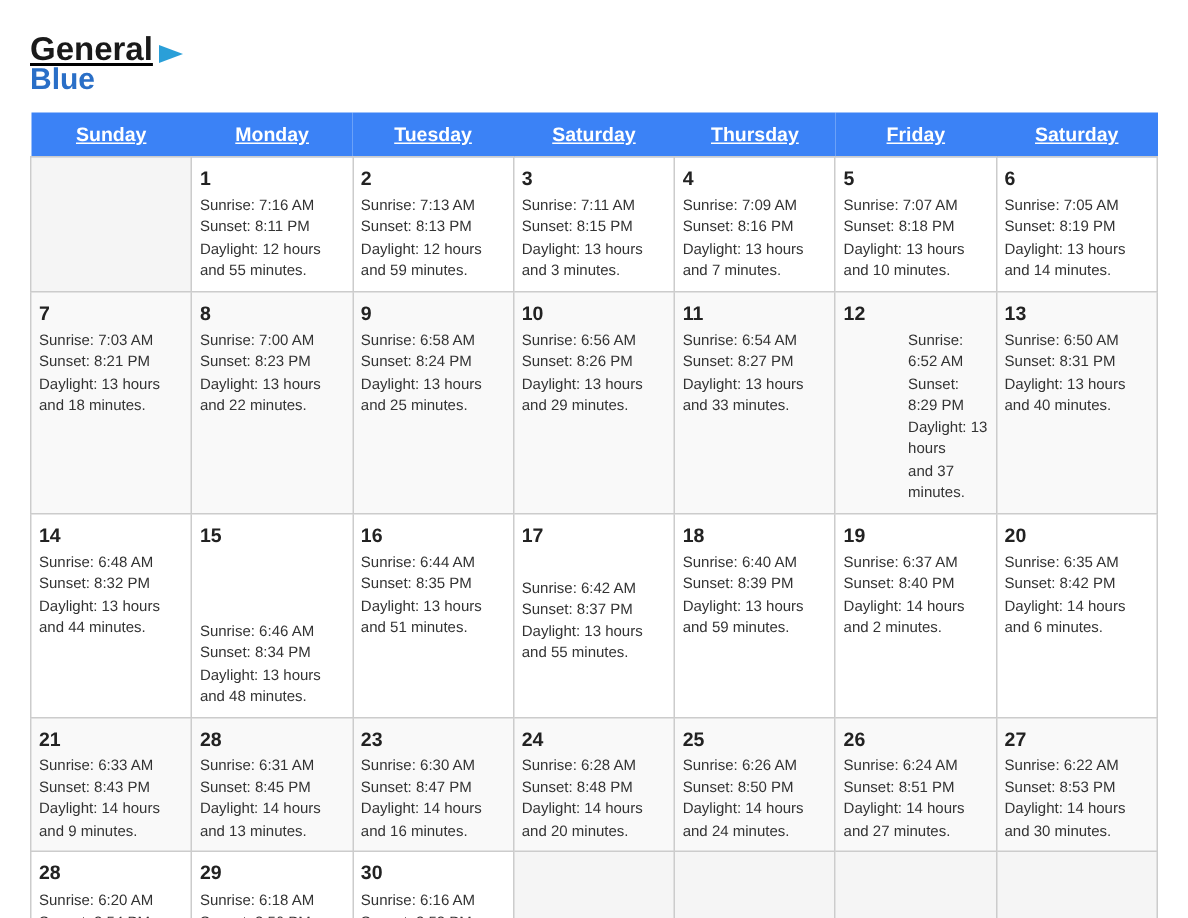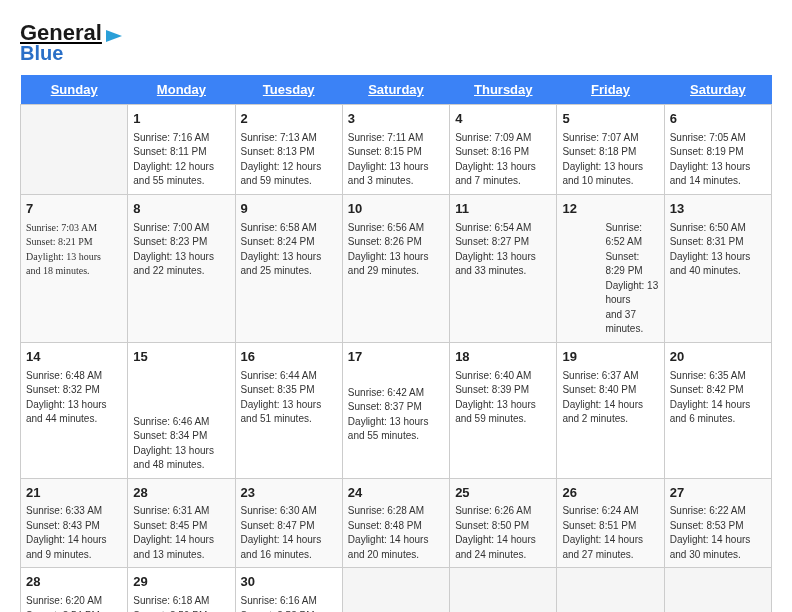--- a/index.html
+++ b/index.html
@@ -151,21 +151,21 @@
           <span class="day-num">6</span>
           <div class="day-info" style="white-space: pre-line;">Sunrise: 7:05 AM
 Sunset: 8:19 PM
 Daylight: 13 hours
 and 14 minutes.</div>
         </td>
       </tr>
       <tr>
         <td>
           <span class="day-num">7</span>
-          <div class="day-info" style="white-space: pre-line; font-family: Liberation Serif, serif;">Sunrise: 7:03 AM
+          <div class="day-info" style="white-space: pre-line;">Sunrise: 7:03 AM
 Sunset: 8:21 PM
 Daylight: 13 hours
 and 18 minutes.</div>
         </td>
         <td>
           <span class="day-num">8</span>
           <div class="day-info" style="white-space: pre-line;">Sunrise: 7:00 AM
 Sunset: 8:23 PM
 Daylight: 13 hours
 and 22 minutes.</div>

